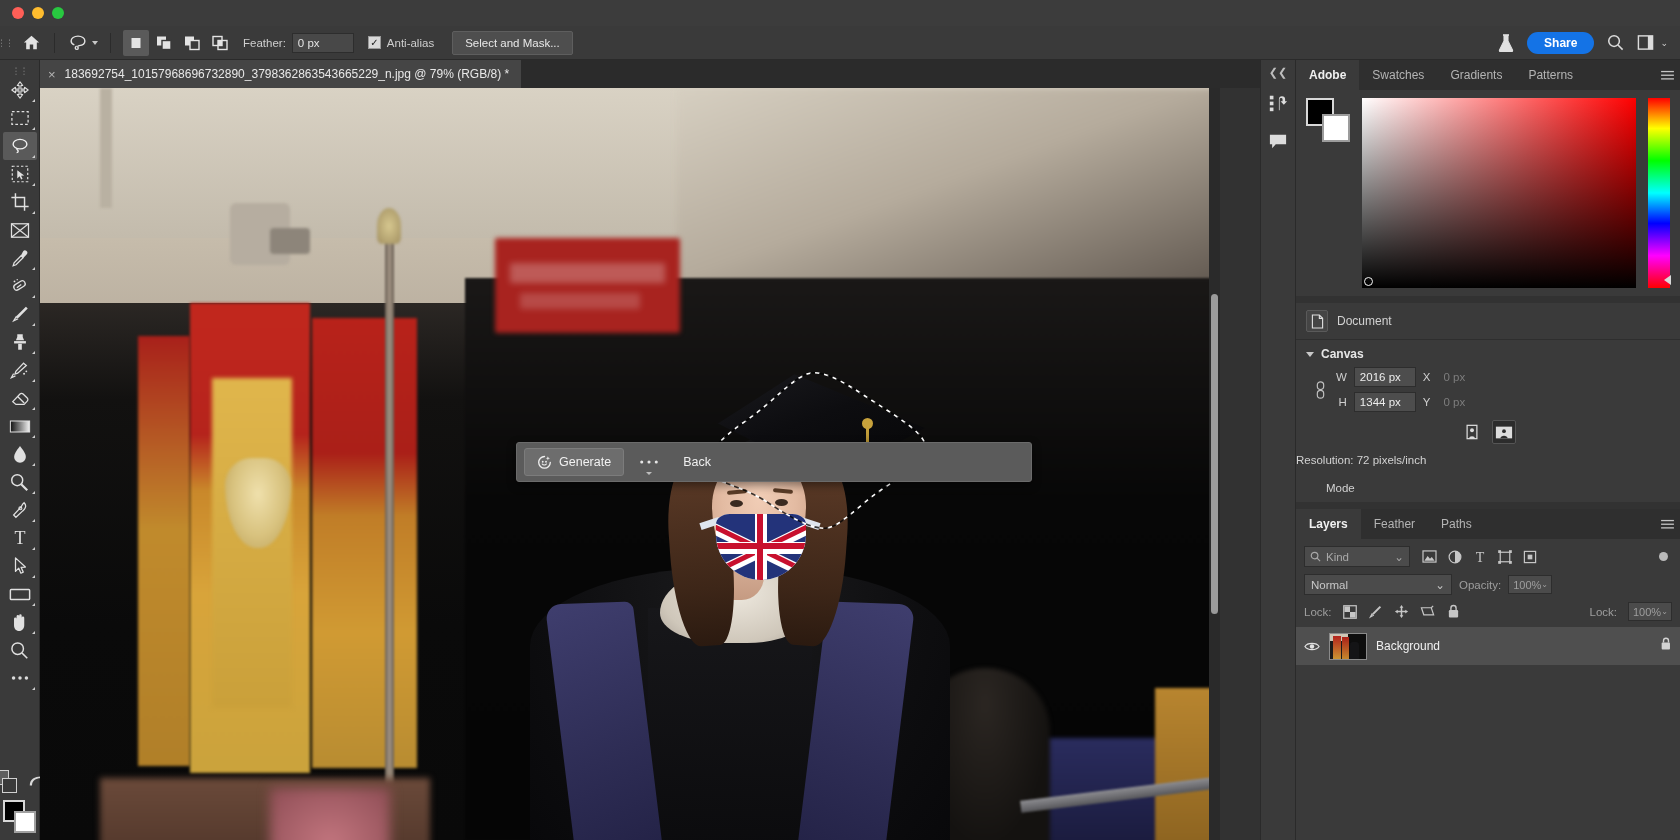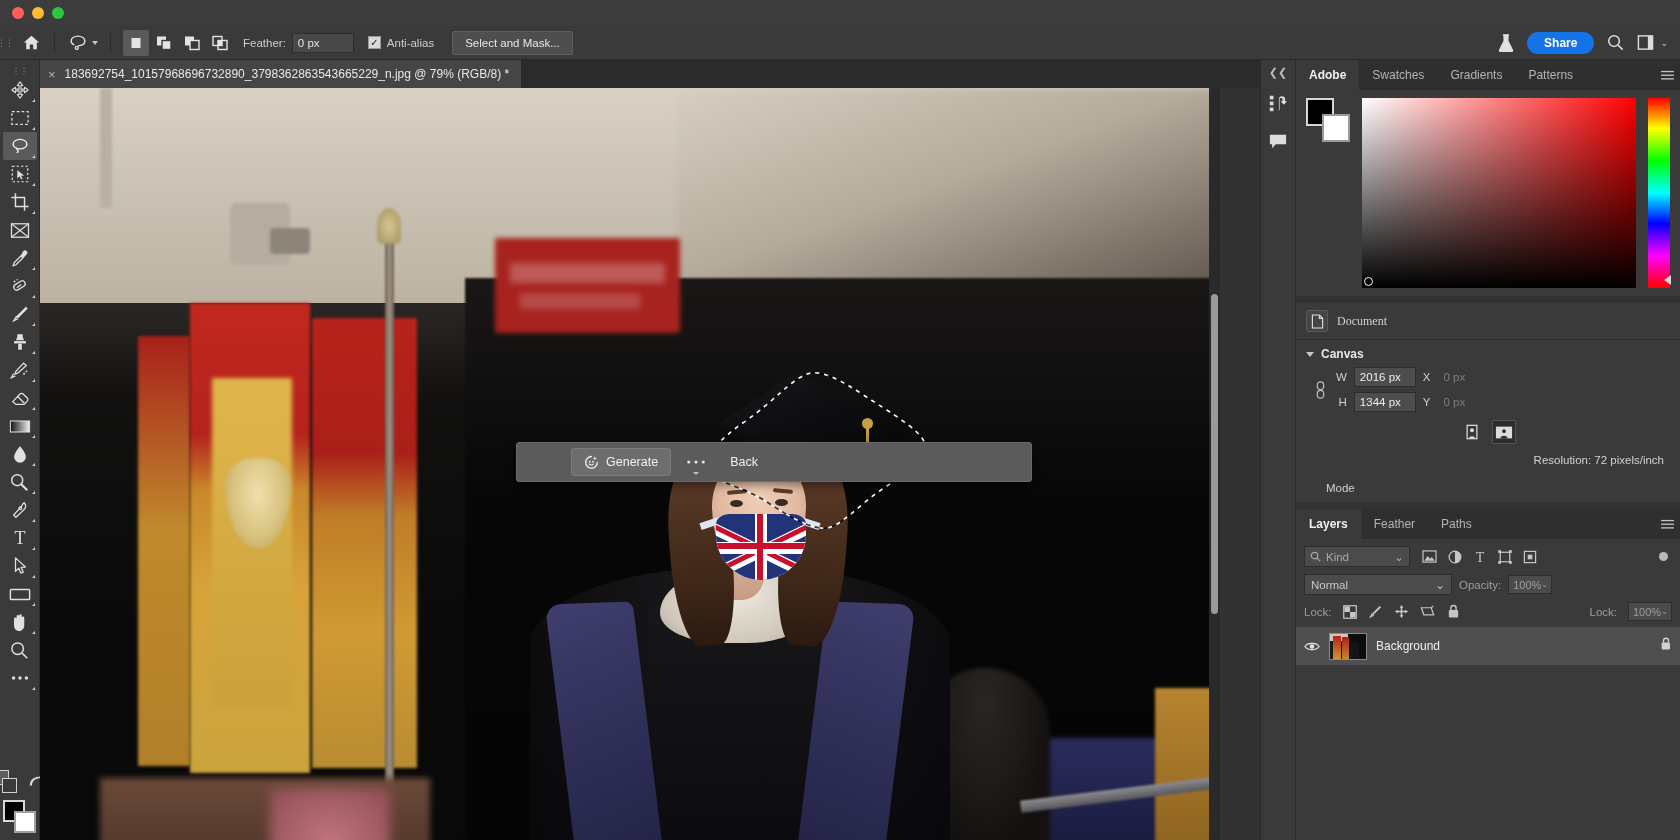--- a/index.html
+++ b/index.html
@@ -263,21 +263,21 @@
     display:flex; align-items:center; padding-left:4px; position:relative;
   }
   .gen-bar-left { width:3px; height:22px; background:#dadada; margin-right:7px; }
   .gen-text { color:#f0f0f0; font-size:12.5px; white-space:nowrap; }
   .gen-caret {
     display:inline-block; width:1px; height:15px; background:#f5f5f5;
     margin-left:1px; vertical-align:-3px;
   }
   .gen-generate {
     height:28px; padding:0 12px; background:#6d6d6d; border:1px solid #7c7c7c; border-radius:3px;
-    display:flex; align-items:center; gap:7px; color:#f2f2f2; font-size:12.5px;margin-left:47px;
+    display:flex; align-items:center; gap:7px; color:#f2f2f2; font-size:12.5px;
   }
   .gen-more {
     width:34px; height:28px; display:flex; align-items:center; justify-content:center;
     color:#e6e6e6; font-size:15px; letter-spacing:1.5px; position:relative;
   }
   .gen-more .mini-caret {
     position:absolute; bottom:1px; left:50%; margin-left:-3px;
     width:0;height:0;border-left:3px solid transparent;border-right:3px solid transparent;border-top:3px solid #bdbdbd;
   }
   .gen-back { color:#f0f0f0; font-size:12.5px; padding:0 9px; }
@@ -330,21 +330,21 @@
     width:22px; height:190px; flex:0 0 22px; position:relative;
     background: linear-gradient(to bottom,
       #ff0000 0%, #ffff00 16%, #00ff00 33%, #00ffff 50%, #0000ff 66%, #ff00ff 83%, #ff0000 100%);
   }
   .hue-arrow {
     position:absolute; right:-1px; bottom:3px;
     width:0;height:0;border-top:5px solid transparent;border-bottom:5px solid transparent;border-right:7px solid #d8d8d8;
   }
 
   
-  .prop-row-doc { display:flex; align-items:center; gap:9px; padding:7px 10px;font-family:Liberation Serif, serif; }
+  .prop-row-doc { display:flex; align-items:center; gap:9px; padding:7px 10px; }
   .doc-icon {
     width:22px;height:22px;background:#454545;border:1px solid #5a5a5a;border-radius:2px;
     display:flex;align-items:center;justify-content:center;
   }
   .prop-label { color:#d2d2d2; font-size:12px; }
   .prop-sec-divider { height:1px; background:#2e2e2e; }
   .prop-canvas-head { display:flex; align-items:center; gap:7px; padding:7px 10px 4px 10px; }
   .chevron-d { width:0;height:0;border-left:4px solid transparent;border-right:4px solid transparent;border-top:5px solid #c8c8c8; }
   .prop-title { color:#e6e6e6; font-size:12px; font-weight:bold; }
   .dims-wrap { display:flex; align-items:center; padding:2px 10px 6px 16px; gap:8px; }
@@ -355,21 +355,21 @@
     width:62px; height:20px; background:#4d4d4d; border:1px solid #2d2d2d; color:#ededed;
     font-size:11.5px; padding:0 5px; font-family:"Liberation Sans", sans-serif; line-height:18px;
   }
   .dim-in.dis { background:transparent; border:1px solid transparent; color:#7d7d7d; width:72px; }
   .orient-row { display:flex; justify-content:center; gap:8px; padding:2px 0 6px 0; }
   .orient-btn {
     width:24px;height:24px;border-radius:2px;display:flex;align-items:center;justify-content:center;
     background:transparent;
   }
   .orient-btn.active { background:#2c2c2c; border:1px solid #555; }
-  .res-line { text-align:right; color:#d2d2d2; font-size:11.5px; padding:4px 16px 10px 0; }
+  .res-line { text-align:left; color:#d2d2d2; font-size:11.5px; padding:4px 16px 10px 0; }
   .mode-line { color:#d2d2d2; font-size:11.5px; padding:6px 0 8px 30px; }
 
   
   .layers-filter { display:flex; align-items:center; gap:6px; padding:7px 8px 4px 8px; }
   .kind-select {
     flex:0 0 106px; height:21px; background:#4b4b4b; border:1px solid #2d2d2d;
     display:flex; align-items:center; gap:5px; padding:0 5px; color:#a8a8a8; font-size:11.5px;
   }
   .kind-select .cv { margin-left:auto; }
   .filter-icons { display:flex; align-items:center; gap:11px; padding-left:6px; color:#c6c6c6; }

